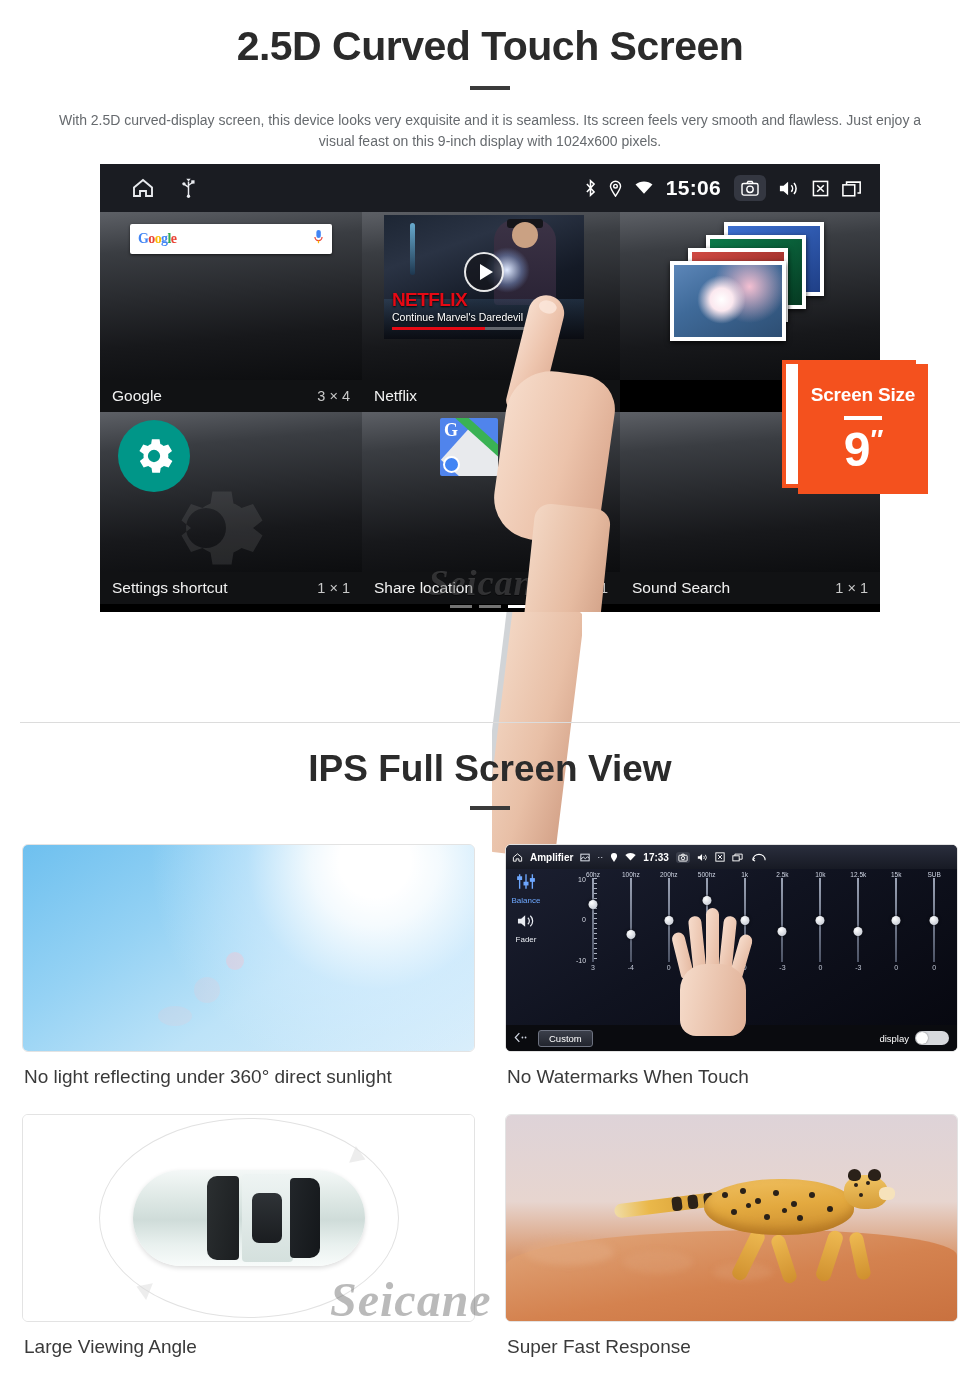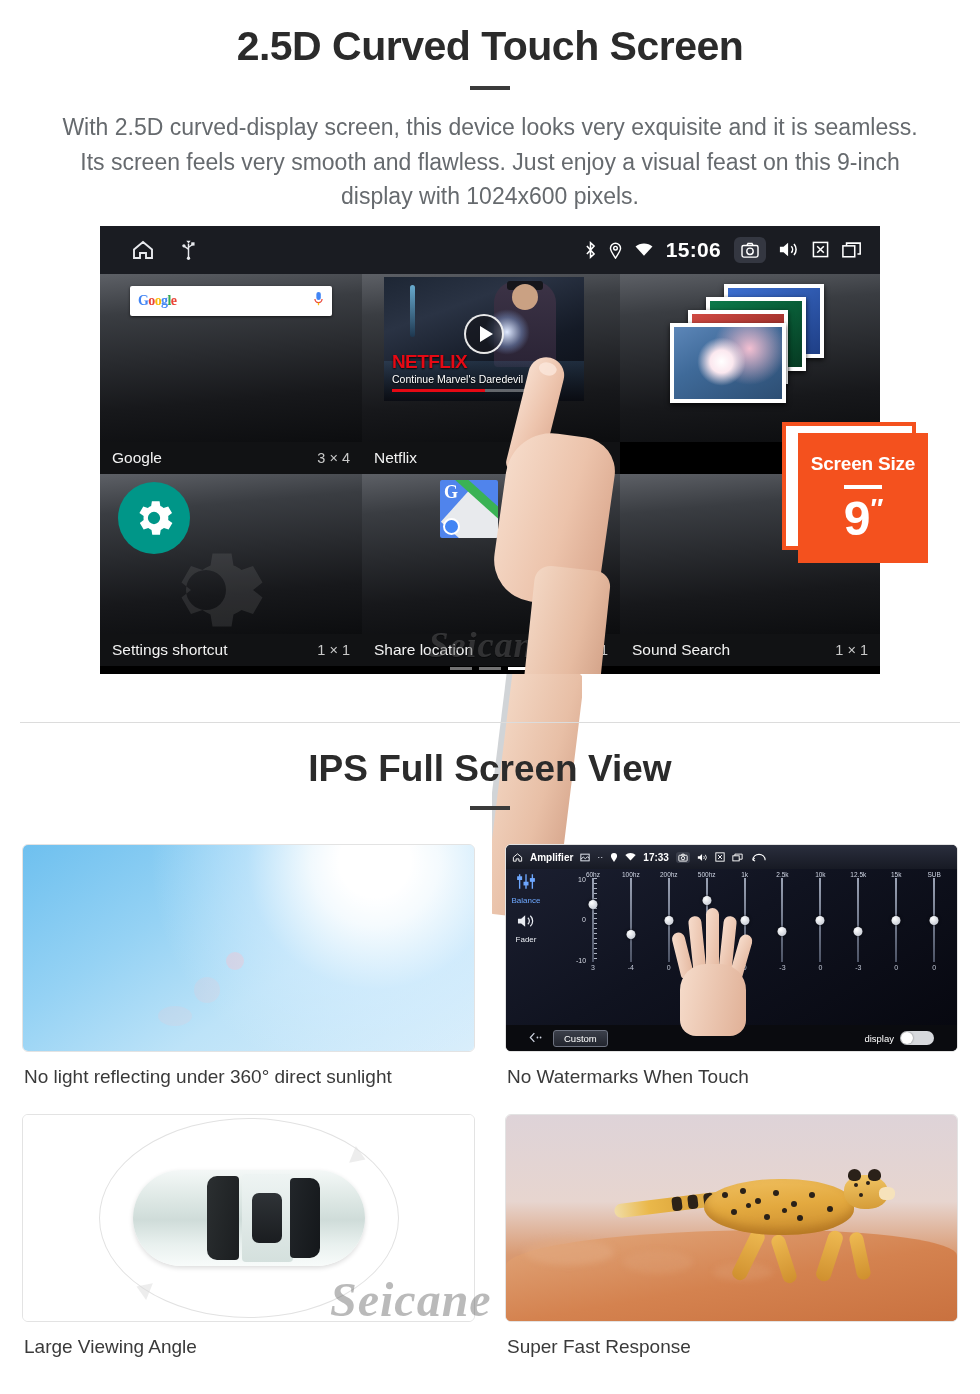--- a/index.html
+++ b/index.html
@@ -22,21 +22,21 @@
     line-height: 1.15;
   }
   .rule {
     width: 40px; height: 4px; background: #3a3a3a;
     margin: 16px auto 0;
   }
   .lede {
     margin: 20px auto 0;
     width: 880px;
     text-align: center;
-    font-size: 23px;
+    font-size: 14px;
     line-height: 1.5;
     color: #666a6e;
   }
 
   
   .device-wrap { position: relative; width: 980px; height: 455px; margin-top: 12px; }
   .device {
     position: absolute; left: 100px; top: 0;
     width: 780px; height: 448px;
     background: #0b0b0d; overflow: hidden;
@@ -193,21 +193,21 @@
   .dots { position:absolute; left:0; right:0; bottom:4px; display:flex; justify-content:center; gap:7px; }
   .dots span { width:22px; height:3px; background:rgba(255,255,255,.45); display:block; }
   .dots span.on { background:#fff; }
 
   
   .badge-frame {
     position:absolute; left:782px; top:196px; width:134px; height:128px;
     border:4px solid #f4511e; background:#fff; z-index:5;
   }
   .badge {
-    position:absolute; left:798px; top:207px; width:130px; height:130px;
+    position:absolute; left:798px; top:200px; width:130px; height:130px;
     background:#f4511e; z-index:6;
     display:flex; flex-direction:column; align-items:center; justify-content:center;
   }
   .badge-t { color:#fff; font-size:19px; font-weight:bold; letter-spacing:-0.2px; }
   .badge-r { width:38px; height:4px; background:#fff; margin:10px 0 6px; }
   .badge-n { color:#fff; font-size:48px; font-weight:bold; line-height:1; letter-spacing:-1px; }
   .badge-n sup { font-size:27px; vertical-align:super; margin-left:1px; }
 
   .divider { position:absolute; left:20px; top:722px; width:940px; height:1px; background:#dcdcdc; }
 
@@ -254,21 +254,21 @@
   .knob { position:absolute; left:50%; transform:translateX(-50%); width:9px; height:9px; border-radius:50%;
     background:radial-gradient(circle at 35% 30%, #ffffff, #b9bfcb); box-shadow:0 0 3px rgba(0,0,0,.8); }
   .scale { position:absolute; left:4px; top:0; height:84px; width:22px; color:#d6dae4; font-size:7px; }
   .scale .s10 { position:absolute; top:-2px; left:0;}
   .scale .s0 { position:absolute; top:38px; left:4px;}
   .scale .sm10 { position:absolute; bottom:-2px; left:-2px;}
   .scale .ticks { position:absolute; left:16px; top:0; bottom:0; width:3px;
     background:repeating-linear-gradient(180deg,#aeb5c4 0 1px, transparent 1px 5px); }
   .valrow { display:flex; margin-left:26px; margin-top:2px; }
   .valrow span { flex:1; text-align:center; color:#c2c8d6; font-size:7px; }
-  .amp-foot { height:26px; background:#0a0b0f; display:flex; align-items:center; padding:0 23px; gap:8px; }
+  .amp-foot { height:26px; background:#0a0b0f; display:flex; align-items:center; padding:0 8px; gap:8px; }
   .preset { background:linear-gradient(180deg,#3b3f4a,#22252e); border:1px solid #6d7280;
     border-radius:3px; color:#fff; font-size:9.5px; padding:2px 10px; }
   .loud { margin-left:auto; display:flex; align-items:center; gap:6px; color:#fff; font-size:9.5px; }
   .toggle { width:34px; height:14px; border-radius:7px; background:#d7d9dd; position:relative; }
   .toggle i { position:absolute; left:1px; top:1px; width:12px; height:12px; border-radius:50%; background:#fff; box-shadow:0 0 2px rgba(0,0,0,.5);}
   .amp-hand { position:absolute; left:96px; top:8px; width:86px; height:150px; pointer-events:none; }
   .amp-hand .f {
     position:absolute; bottom:58px; width:13px; border-radius:7px 7px 3px 3px;
     background:linear-gradient(100deg,#f7ddcd,#e4b79e);
   }

